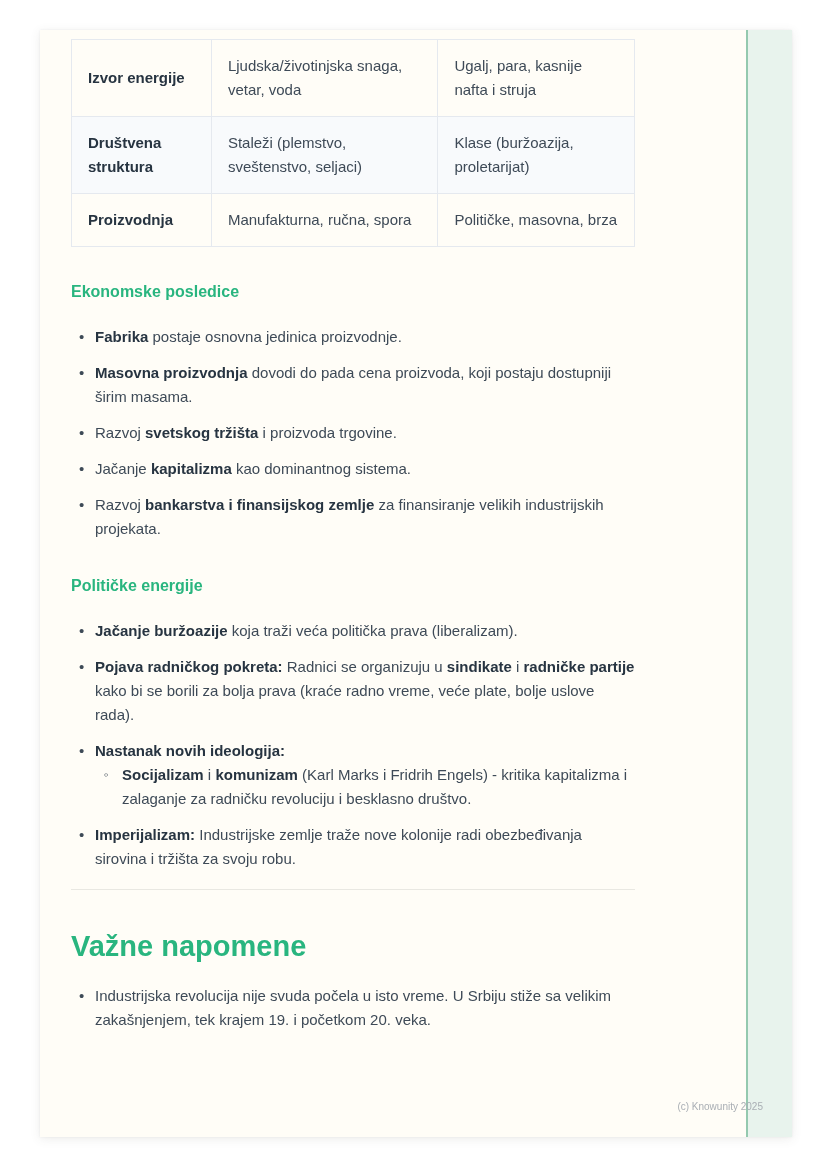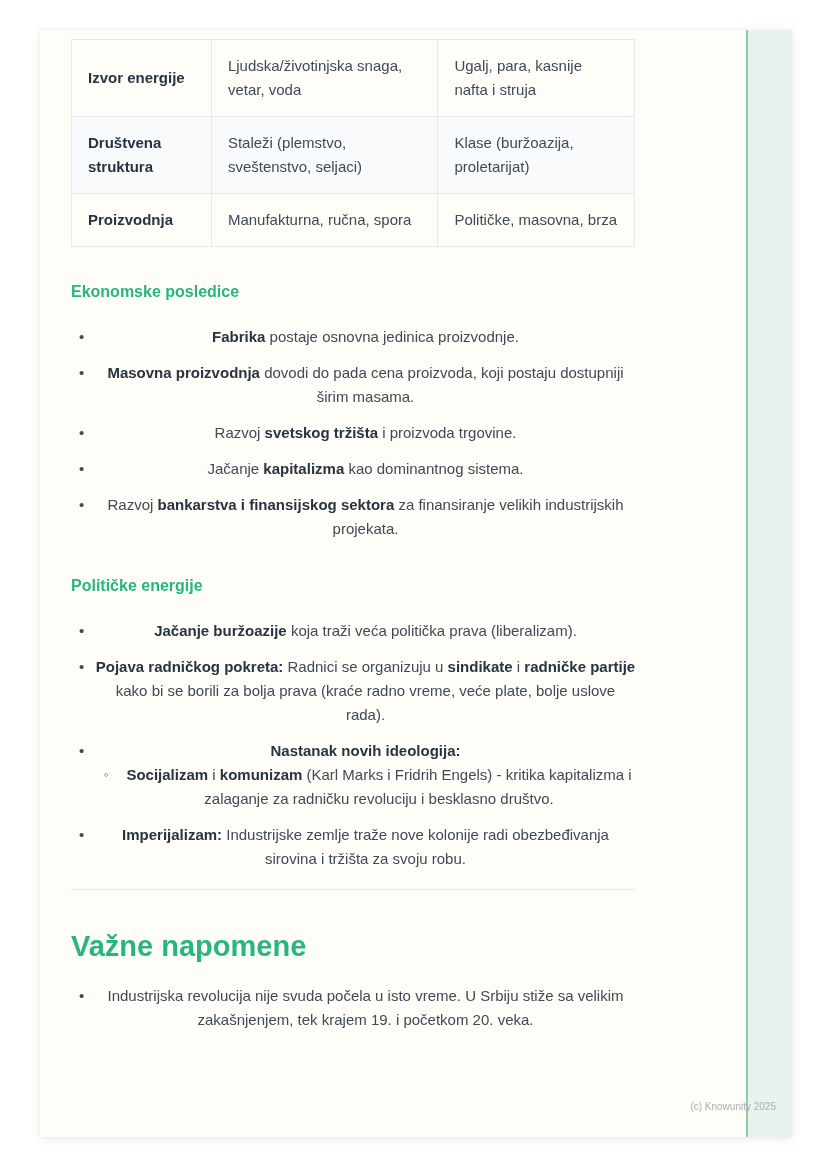--- a/index.html
+++ b/index.html
@@ -47,21 +47,21 @@
     font-weight: 700;
     color: var(--text-bold, #2c3946);
   }
   table.cmp tr.alt { background: var(--row-alt, #f8fafc); }
   h2, h3 {
     color: var(--accent-green, #29b57f);
     font-weight: 700;
   }
   h3 { font-size: 16px; line-height: 26px; margin: 32px 0 20px 0; }
   h2 { font-size: 29px; line-height: 32px; margin: 40px 0 22px 0; }
-  ul.bullets { list-style: none; text-align: center; }
+  ul.bullets { list-style: none; }
   ul.bullets > li {
     position: relative;
     padding-left: 24px;
     margin-bottom: 12px;
   }
   ul.bullets > li::before {
     content: "\2022";
     position: absolute;
     left: 8px; top: 0;
     color: var(--text, #3e4a57);
@@ -80,21 +80,21 @@
     color: var(--text, #3e4a57);
   }
   strong { font-weight: 700; color: var(--text-bold, #273441); }
   .divider {
     width: 564px; height: 1px;
     background: #e9e8e2;
     margin-top: 18px;
   }
   .watermark {
     position: absolute;
-    right: 16px; bottom: 24px;
+    right: 29px; bottom: 24px;
     font-size: 10px;
     line-height: 12px;
     color: #a9aeb4;
     z-index: 2;
   }
 </style>
 </head>
 <body>
 
 <div class="sheet">
@@ -127,21 +127,21 @@
       </tbody>
     </table>
 
     <div id="sections">
         <h3>Ekonomske posledice</h3>
         <ul class="bullets">
           <li><strong>Fabrika</strong><span> postaje osnovna jedinica proizvodnje.</span></li>
           <li><strong>Masovna proizvodnja</strong><span> dovodi do pada cena proizvoda, koji postaju dostupniji širim masama.</span></li>
           <li><span>Razvoj </span><strong>svetskog tržišta</strong><span> i proizvoda trgovine.</span></li>
           <li><span>Jačanje </span><strong>kapitalizma</strong><span> kao dominantnog sistema.</span></li>
-          <li><span>Razvoj </span><strong>bankarstva i finansijskog sektora</strong><span> za finansiranje velikih industrijskih projekata.</span></li>
+          <li><span>Razvoj </span><strong>bankarstva i finansijskog zemlje</strong><span> za finansiranje velikih industrijskih projekata.</span></li>
         </ul>
         <h3>Političke energije</h3>
         <ul class="bullets">
           <li><strong>Jačanje buržoazije</strong><span> koja traži veća politička prava (liberalizam).</span></li>
           <li><strong>Pojava radničkog pokreta:</strong><span> Radnici se organizuju u </span><strong>sindikate</strong><span> i </span><strong>radničke partije</strong><span> kako bi se borili za bolja prava (kraće radno vreme, veće plate, bolje uslove rada).</span></li>
           <li><strong>Nastanak novih ideologija:</strong><ul class="bullets sub">
               <li><strong>Socijalizam</strong><span> i </span><strong>komunizam</strong><span> (Karl Marks i Fridrih Engels) - kritika kapitalizma i zalaganje za radničku revoluciju i besklasno društvo.</span></li>
             </ul></li>
           <li><strong>Imperijalizam:</strong><span> Industrijske zemlje traže nove kolonije radi obezbeđivanja sirovina i tržišta za svoju robu.</span></li>
         </ul>

